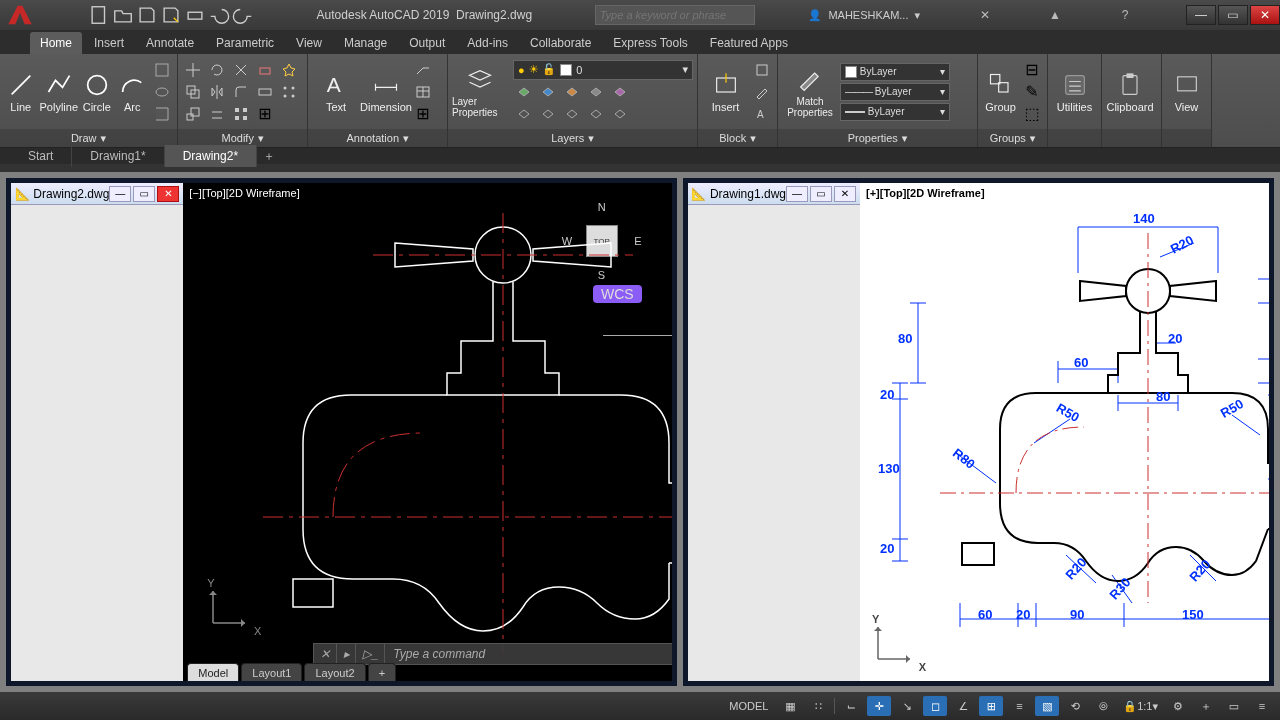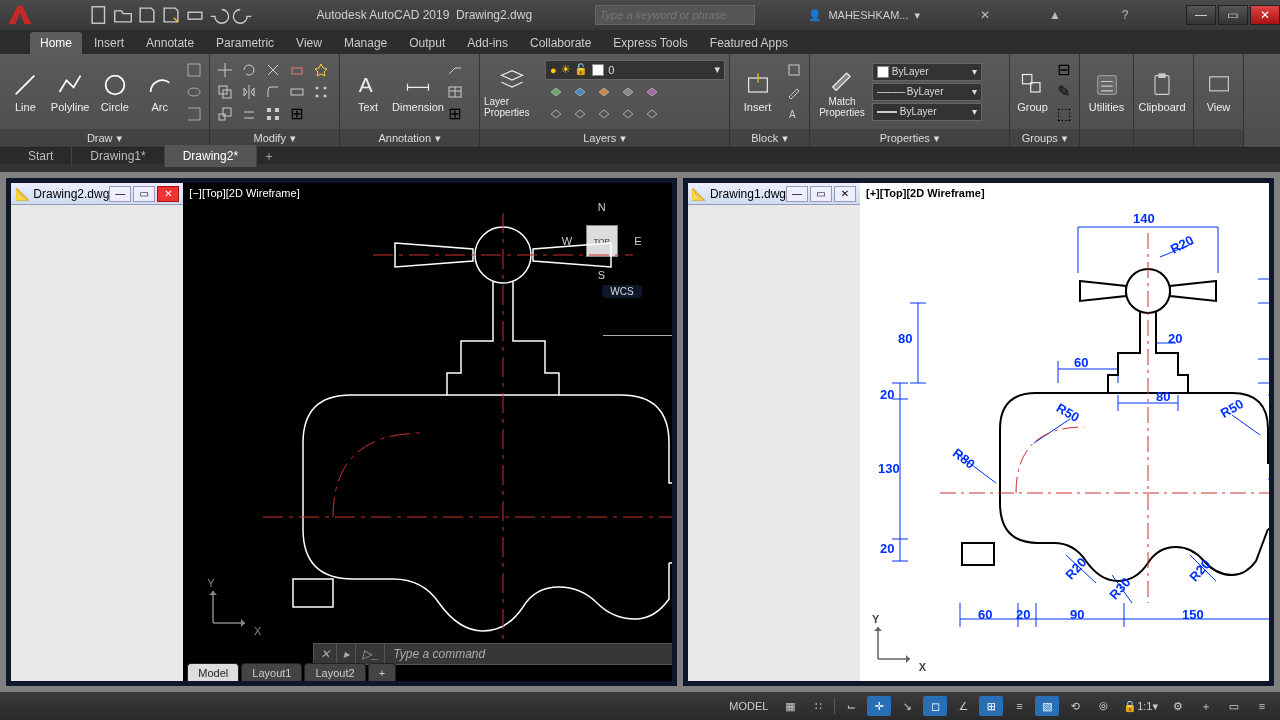--- a/index.html
+++ b/index.html
@@ -55,21 +55,21 @@
 .view-label { position: absolute; top: 4px; left: 6px; font-size: 11px; color: #fff; }
 .canvas.white .view-label { color: #000; }
 
 
 .viewcube { position:absolute; top:18px; right:30px; width:80px; height:80px; }
 .viewcube .face { position:absolute; top:24px; left:24px; width:32px; height:32px; background:#ddd; border:1px solid #888; font-size:8px; display:flex;align-items:center;justify-content:center; color:#333;}
 .viewcube .n { position:absolute; top:0; left:36px; color:#ccc; font-size:11px;}
 .viewcube .s { position:absolute; bottom:0; left:36px; color:#ccc; font-size:11px;}
 .viewcube .e { position:absolute; top:34px; right:0; color:#ccc; font-size:11px;}
 .viewcube .w { position:absolute; top:34px; left:0; color:#ccc; font-size:11px;}
-.wcs-badge { position:absolute; top:102px; right:30px; background:#0f172a; color:#ddd; font-size:10px; border-radius:4px; padding:1px 8px;}
+.wcs-badge { position:absolute; top:102px; right:30px; background:#8b5cf6; color:#ddd; font-size:14px; border-radius:4px; padding:1px 8px;}
 
 
 .crosshair-h { position:absolute; height:1px; background:#aaa; }
 .crosshair-v { position:absolute; width:1px; background:#aaa; }
 .pickbox { position:absolute; width:12px; height:12px; border:1px solid #fff; }
 
 
 .ucs { position:absolute; bottom:48px; left:22px; color:#888; font-size:11px;}
 .ucs svg { width:50px; height:50px; }
 .canvas.white .ucs { color:#444; }
@@ -167,21 +167,21 @@
   <div class="rtab">Manage</div>
   <div class="rtab">Output</div>
   <div class="rtab">Add-ins</div>
   <div class="rtab">Collaborate</div>
   <div class="rtab">Express Tools</div>
   <div class="rtab">Featured Apps</div>
 </div>
 
 <div class="ribbon">
 
-  <div class="panel" style="width:210px">
+  <div class="panel" style="width:178px">
     <div class="panel-body">
       <div class="bigbtn">
           <svg viewBox="0 0 24 24">
             <line x1="4" y1="20" x2="20" y2="4" stroke="#fff" stroke-width="1.5"></line>
           </svg>
           <span>Line</span>
         </div>
       <div class="bigbtn">
           <svg viewBox="0 0 24 24">
             <path d="M3 18 L9 8 L15 14 L21 4" stroke="#fff" fill="none" stroke-width="1.5"></path>

